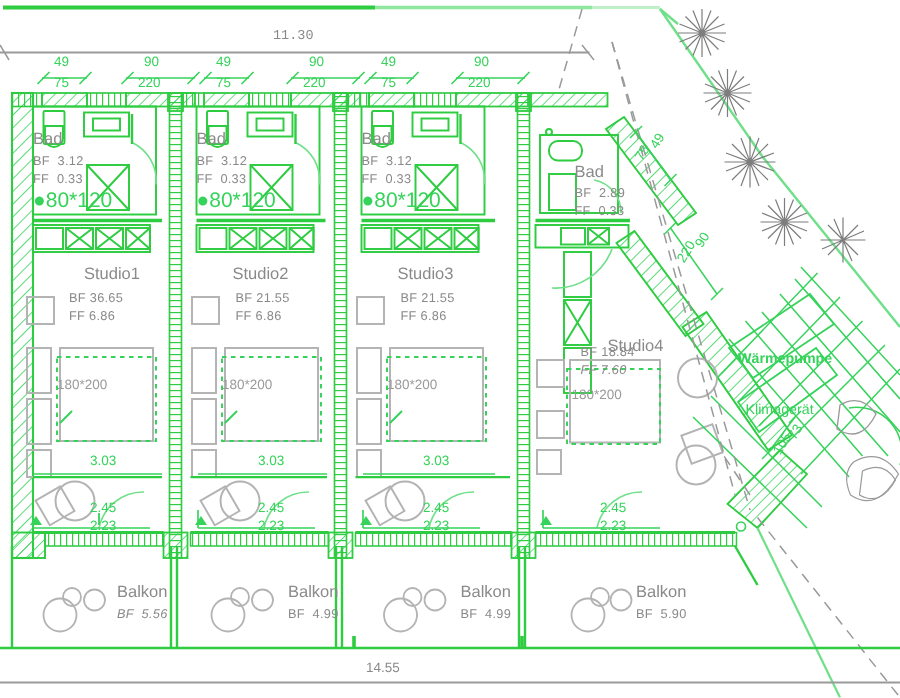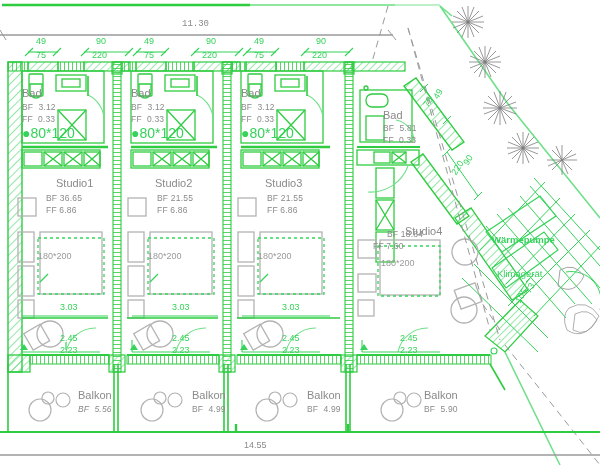--- a/index.html
+++ b/index.html
@@ -452,25 +452,25 @@
 <div class="lbl room-sub" style="left:267px;top:194px;"><span>BF</span>&nbsp;<span>21.55</span></div>
 <div class="lbl room-sub" style="left:267px;top:206px;"><span>FF</span>&nbsp;<span>6.86</span></div>
 <div class="lbl bedlbl" style="left:258px;top:252px;">180*200</div>
 <div class="lbl dim-g" style="left:282px;top:303px;">3.03</div>
 <div class="lbl dim-g" style="left:282px;top:334px;">2.45</div>
 <div class="lbl dim-g" style="left:282px;top:346px;">2.23</div>
 <div class="lbl room-name" style="left:307px;top:390px;">Balkon</div>
 <div class="lbl room-sub" style="left:307px;top:405px;"><span>BF</span>&nbsp;&nbsp;<span>4.99</span></div>
 
 <div class="lbl room-name" style="left:383px;top:110px;">Bad</div>
-<div class="lbl room-sub" style="left:383px;top:124px;"><span>BF</span>&nbsp;&nbsp;<span>5.81</span></div>
+<div class="lbl room-sub" style="left:383px;top:124px;"><span>BF</span>&nbsp;&nbsp;<span>2.89</span></div>
 <div class="lbl room-sub" style="left:383px;top:136px;"><span>FF</span>&nbsp;&nbsp;<span>0.33</span></div>
 <div class="lbl room-name" style="left:405px;top:214px;margin-top:12px;">Studio4</div>
 <div class="lbl room-sub" style="left:387px;top:230px;"><span>BF</span>&nbsp;<span>18.84</span></div>
-<div class="lbl room-sub" style="left:373px;top:242px;"><span>FF</span>&nbsp;<span>7.60</span></div>
+<div class="lbl room-sub" style="left:387px;top:242px;font-style:italic;"><span>FF</span>&nbsp;<span>7.60</span></div>
 <div class="lbl bedlbl" style="left:381px;top:259px;">180*200</div>
 <div class="lbl dim-g" style="left:400px;top:334px;">2.45</div>
 <div class="lbl dim-g" style="left:400px;top:346px;">2.23</div>
 <div class="lbl room-name" style="left:424px;top:390px;">Balkon</div>
 <div class="lbl room-sub" style="left:424px;top:405px;"><span>BF</span>&nbsp;&nbsp;<span>5.90</span></div>
 
 <div class="lbl eqp" style="left:492px;top:235px;font-weight:bold;">Wärmepumpe</div>
 <div class="lbl eqp" style="left:497px;top:269px;">Klimagerät</div>
 
 </div>

